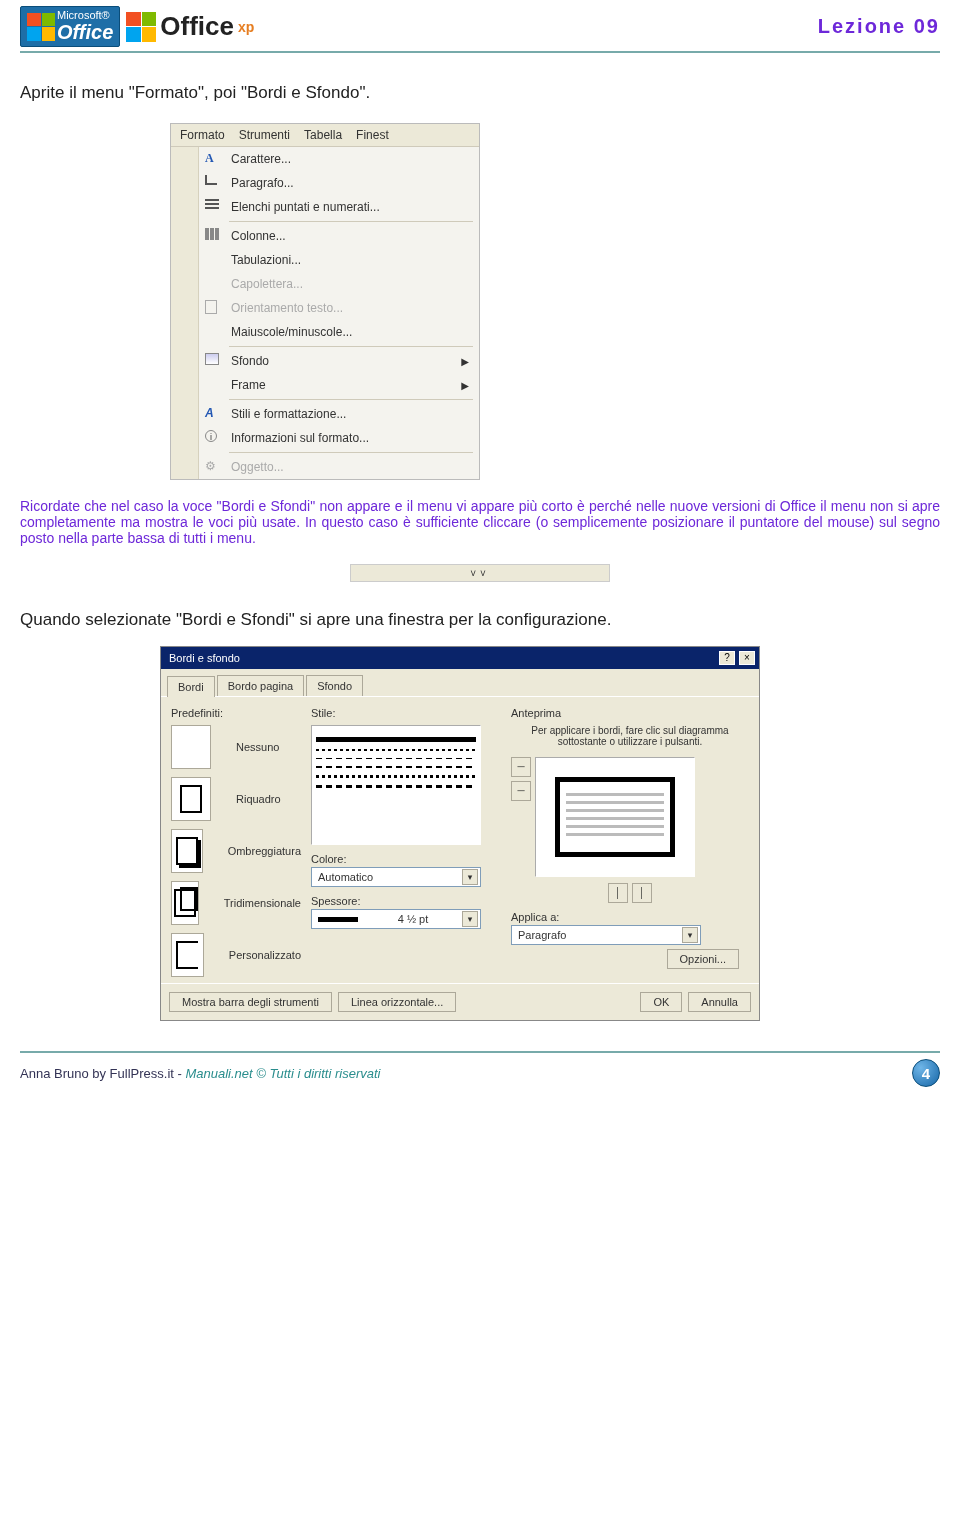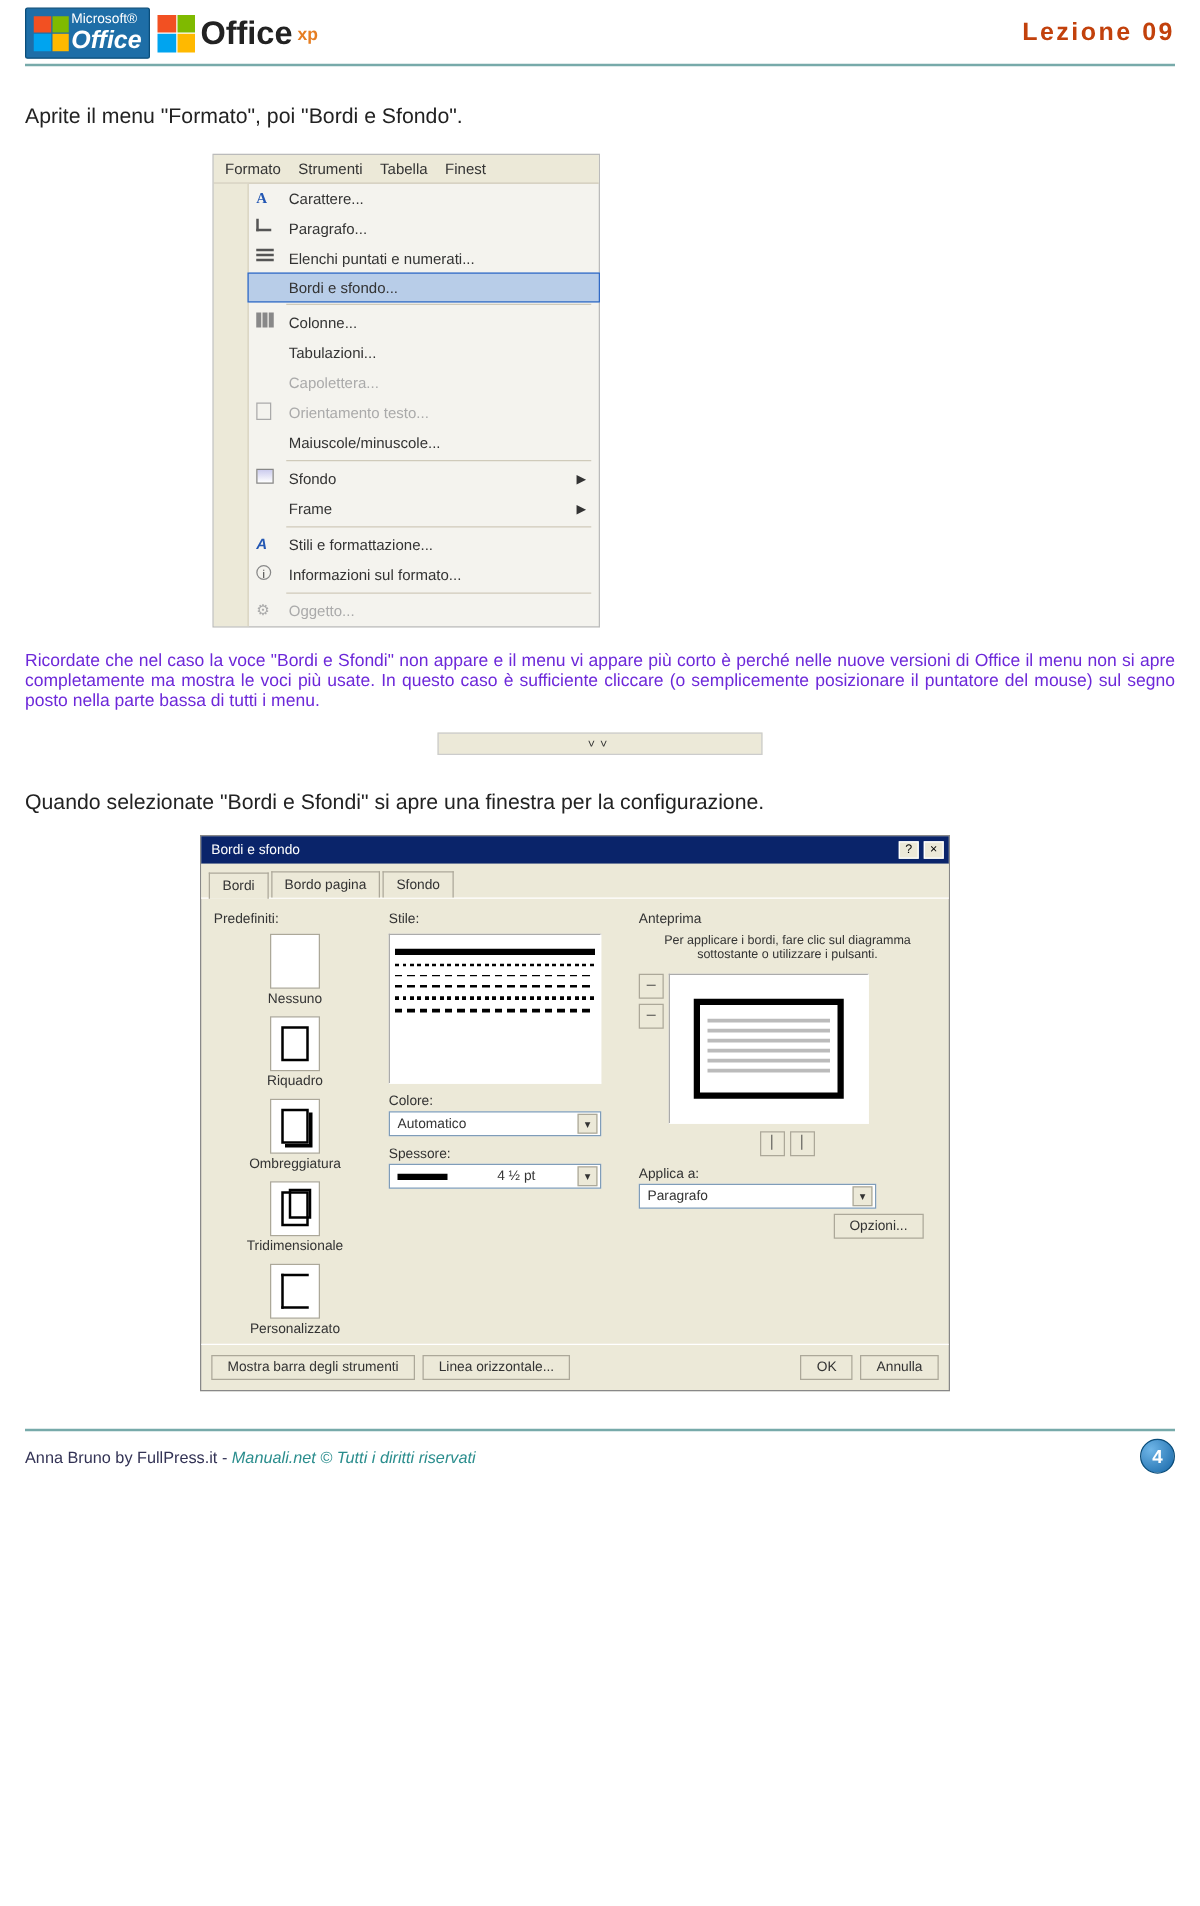--- a/index.html
+++ b/index.html
@@ -40,21 +40,21 @@
     font-family: Tahoma, sans-serif;
   }
   .officexp .win { width:30px; height:30px; display:grid; grid-template-columns:1fr 1fr; grid-template-rows:1fr 1fr; gap:1px;}
   .officexp .win div:nth-child(1){background:#f25022;}
   .officexp .win div:nth-child(2){background:#7fba00;}
   .officexp .win div:nth-child(3){background:#00a4ef;}
   .officexp .win div:nth-child(4){background:#ffb900;}
   .officexp .txt { font-weight:bold; font-size:26px; color:#222;}
   .officexp .xp { font-size:14px; color:#e67e22; font-weight:bold;}
   .lezione {
-    color:#c2410c; font-weight:bold; letter-spacing:2px; font-size:20px;
+    color:#6d28d9; font-weight:bold; letter-spacing:2px; font-size:20px;
   }
   
   .para1 { margin: 30px 0 20px 0; font-size:17px; color:#222;}
   .para-blue {
     color:#6d28d9; font-size:14px; text-align:justify; margin:18px 0;
   }
   .para2 { font-size:17px; color:#222; margin: 28px 0 16px 0; }
   
   .menu-panel {
     width: 310px;
@@ -128,21 +128,21 @@
   .winbtn{width:16px;height:14px;border:1px solid #fff;background:#ece9d8;color:#000;font-size:10px;line-height:12px;text-align:center;}
   .tabs-row{ display:flex; background:#ece9d8; padding:6px 6px 0 6px; border-bottom:1px solid #fff;}
   .dlg-tab{ padding:4px 10px; border:1px solid #aca899; border-bottom:none; background:#ece9d8; margin-right:2px;}
   .dlg-tab.active{ background:#ece9d8; position:relative; top:1px;}
   .dlg-body{ display:flex; padding:10px 10px 6px 10px; gap:10px;}
   .col-left{width:130px;}
   .col-mid{width:190px;}
   .col-right{flex:1;}
   .section-label{ margin-bottom:6px;}
   .preset-list{display:flex;flex-direction:column;gap:8px;}
-  .preset{display:flex;align-items:center;gap:2px;flex-direction:column;}
+  .preset{display:flex;align-items:center;gap:25px;}
   .preset .thumb{
     width:40px;height:44px;border:1px solid #aca899;background:#fff;
     display:flex;align-items:center;justify-content:center;
     position: relative;
   }
   .preset .thumb .innerbox{border:2px solid #000;width:22px;height:28px;}
   .preset .thumb .shadowbox{border:2px solid #000;width:22px;height:28px;box-shadow:3px 3px 0 #000;}
   .preset .thumb .threed{border:2px solid #000;width:22px;height:28px;position:relative;}
   .preset .thumb .threed::after{content:"";position:absolute;top:-4px;left:4px;right:-4px;bottom:4px;border:2px solid #000;}
   .preset .thumb .custom{border:2px solid #000;width:22px;height:28px;border-right:none;}
@@ -259,24 +259,20 @@
           <div class="menu-item">
             <span class="ico">
               <div class="ico-list">
                 <div></div>
                 <div></div>
                 <div></div>
               </div>
             </span>
             <span class="lbl">Elenchi puntati e numerati...</span>
           </div>
-          <div class="menu-item sel">
-            <span class="ico"></span>
-            <span class="lbl">Bordi e sfondo...</span>
-          </div>
           <div class="menu-sep"></div>
           <div class="menu-item">
             <span class="ico">
               <div class="ico-cols">
                 <div></div>
                 <div></div>
                 <div></div>
               </div>
             </span>
             <span class="lbl">Colonne...</span>

